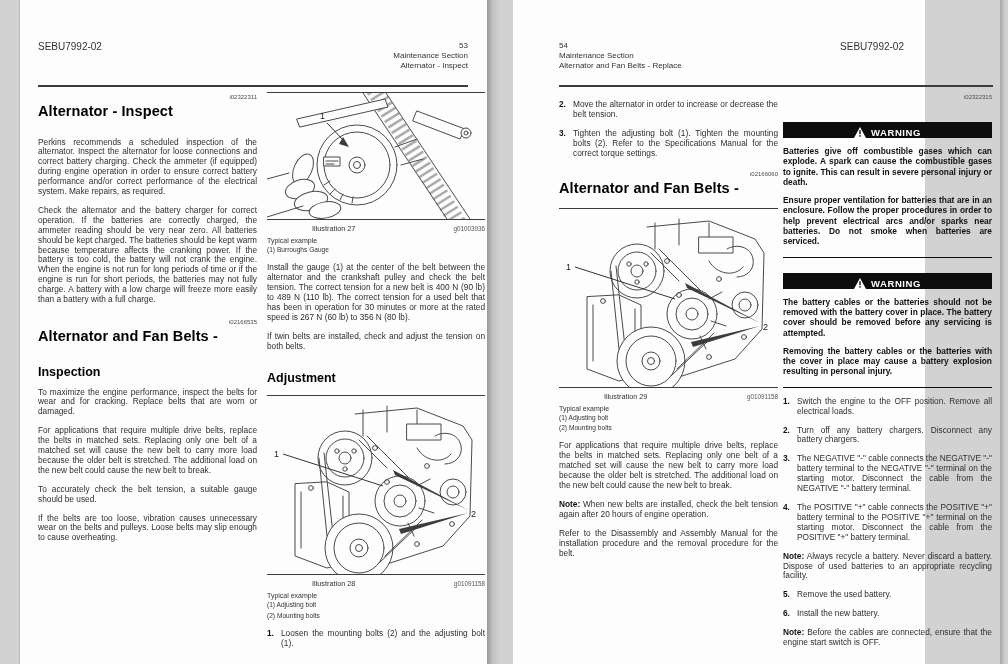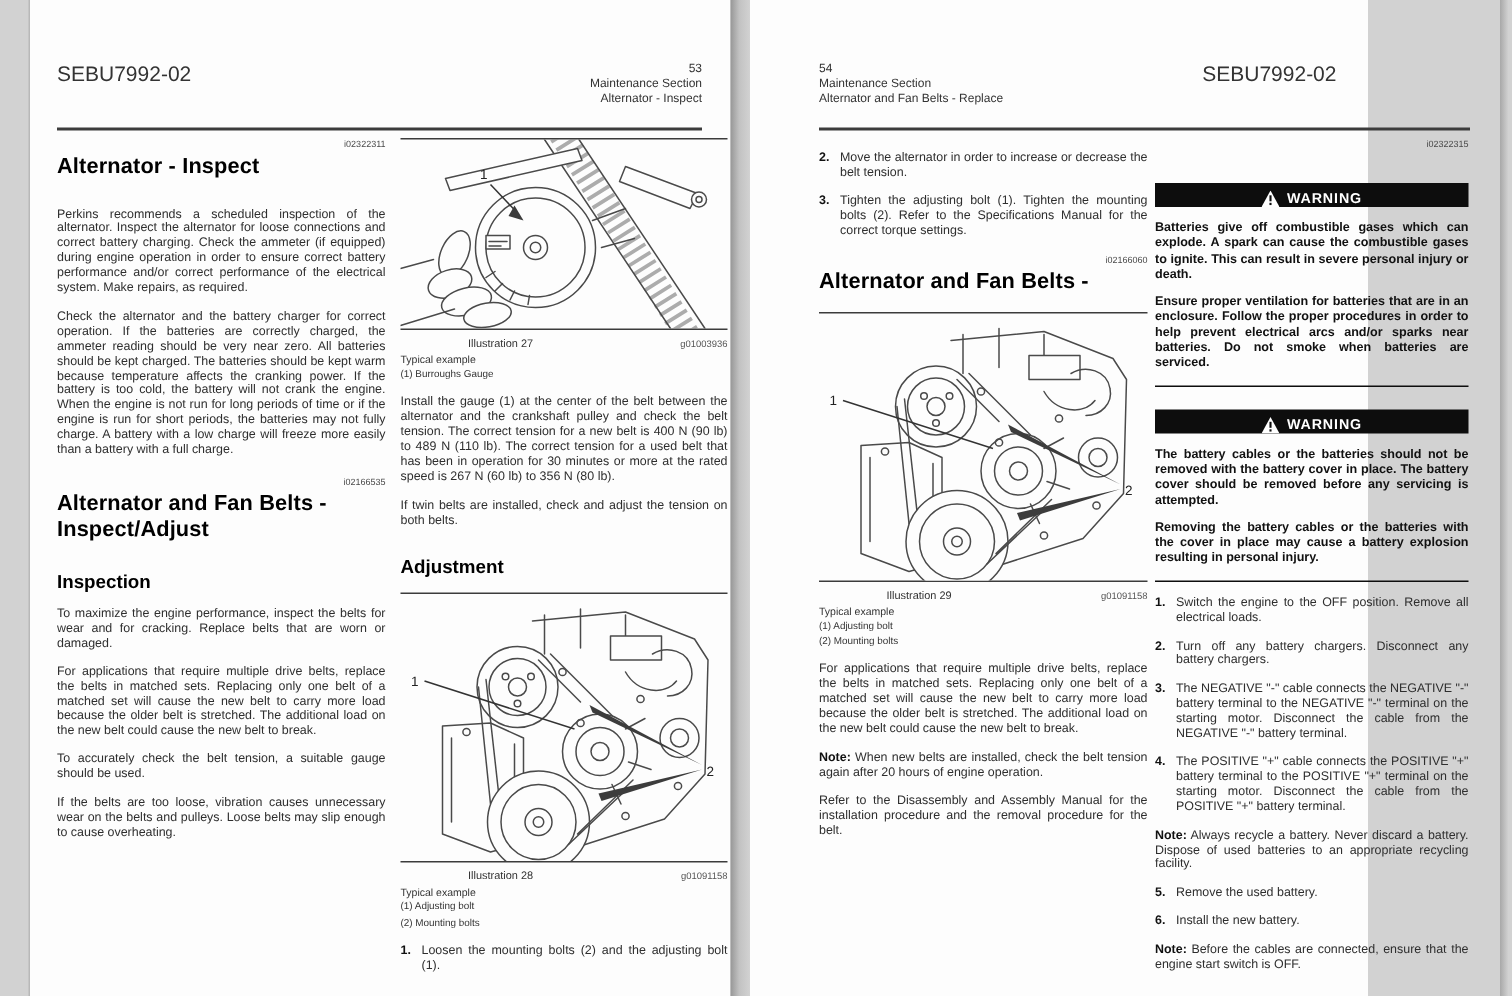--- a/index.html
+++ b/index.html
@@ -5,27 +5,27 @@
   html,body{margin:0;padding:0;}
   body{
     width:1008px;height:664px;position:relative;overflow:hidden;
     background:#d2d2d2;
     font-family:"Liberation Sans", sans-serif;
     color:#2e2e2e;
     -webkit-font-smoothing:antialiased;
   }
   .page{position:absolute;top:0;height:664px;background:#fdfdfd;}
   #page-left{left:20px;width:467px;box-shadow:-1px 0 0 #b8b8b8;}
-  #page-right{left:500px;width:412px;}
+  #page-right{left:513px;width:412px;}
   #page-gap{position:absolute;left:487px;top:0;width:13px;height:664px;
     background:linear-gradient(to right,#979797 0%,#c2c2c2 45%,#d2d2d2 100%);}
   #right-edge{position:absolute;left:1000px;top:0;width:8px;height:664px;
     background:linear-gradient(to right,#a8a8a8 0%,#d2d2d2 70%);}
 
-  .hdr-code{position:absolute;top:41px;font-size:14px;color:#333;}
+  .hdr-code{position:absolute;top:41px;font-size:10px;color:#333;}
   .hdr-block{position:absolute;top:41px;font-size:8px;line-height:10px;color:#333;}
   .hdr-rule{position:absolute;top:85px;height:2px;background:#3c3c3c;}
 
   .col{position:absolute;top:92px;}
   #l-col1{left:18px;width:219px;}
   #l-col2{left:247px;width:218px;}
   #r-col1{left:46px;width:219px;}
   #r-col2{left:270px;width:209px;}
 
   .idnum{font-size:6px;color:#4a4a4a;text-align:right;margin:2px 0 3px;}
@@ -146,21 +146,20 @@
   <div class="hdr-rule" style="left:18px;width:430px;"></div>
 
   <div class="col" id="l-col1">
     <div class="idnum">i02322311</div>
     <div class="h1">Alternator - Inspect</div>
     <p class="p mt18">Perkins recommends a scheduled inspection of the alternator. Inspect the alternator for loose connections and correct battery charging. Check the ammeter (if equipped) during engine operation in order to ensure correct battery performance and/or correct performance of the electrical system. Make repairs, as required.</p>
     <p class="p">Check the alternator and the battery charger for correct operation. If the batteries are correctly charged, the ammeter reading should be very near zero. All batteries should be kept charged. The batteries should be kept warm because temperature affects the cranking power. If the battery is too cold, the battery will not crank the engine. When the engine is not run for long periods of time or if the engine is run for short periods, the batteries may not fully charge. A battery with a low charge will freeze more easily than a battery with a full charge.</p>
     <div class="idnum" style="margin-top:14px;">i02166535</div>
     <div class="h1">
       <div>Alternator and Fan Belts -</div>
-      <div>Inspect/Adjust</div>
     </div>
     <div class="h2">Inspection</div>
     <p class="p">To maximize the engine performance, inspect the belts for wear and for cracking. Replace belts that are worn or damaged.</p>
     <p class="p">For applications that require multiple drive belts, replace the belts in matched sets. Replacing only one belt of a matched set will cause the new belt to carry more load because the older belt is stretched. The additional load on the new belt could cause the new belt to break.</p>
     <p class="p">To accurately check the belt tension, a suitable gauge should be used.</p>
     <p class="p">If the belts are too loose, vibration causes unnecessary wear on the belts and pulleys. Loose belts may slip enough to cause overheating.</p>
   </div>
 
   <div class="col" id="l-col2">
     <div class="ill">

